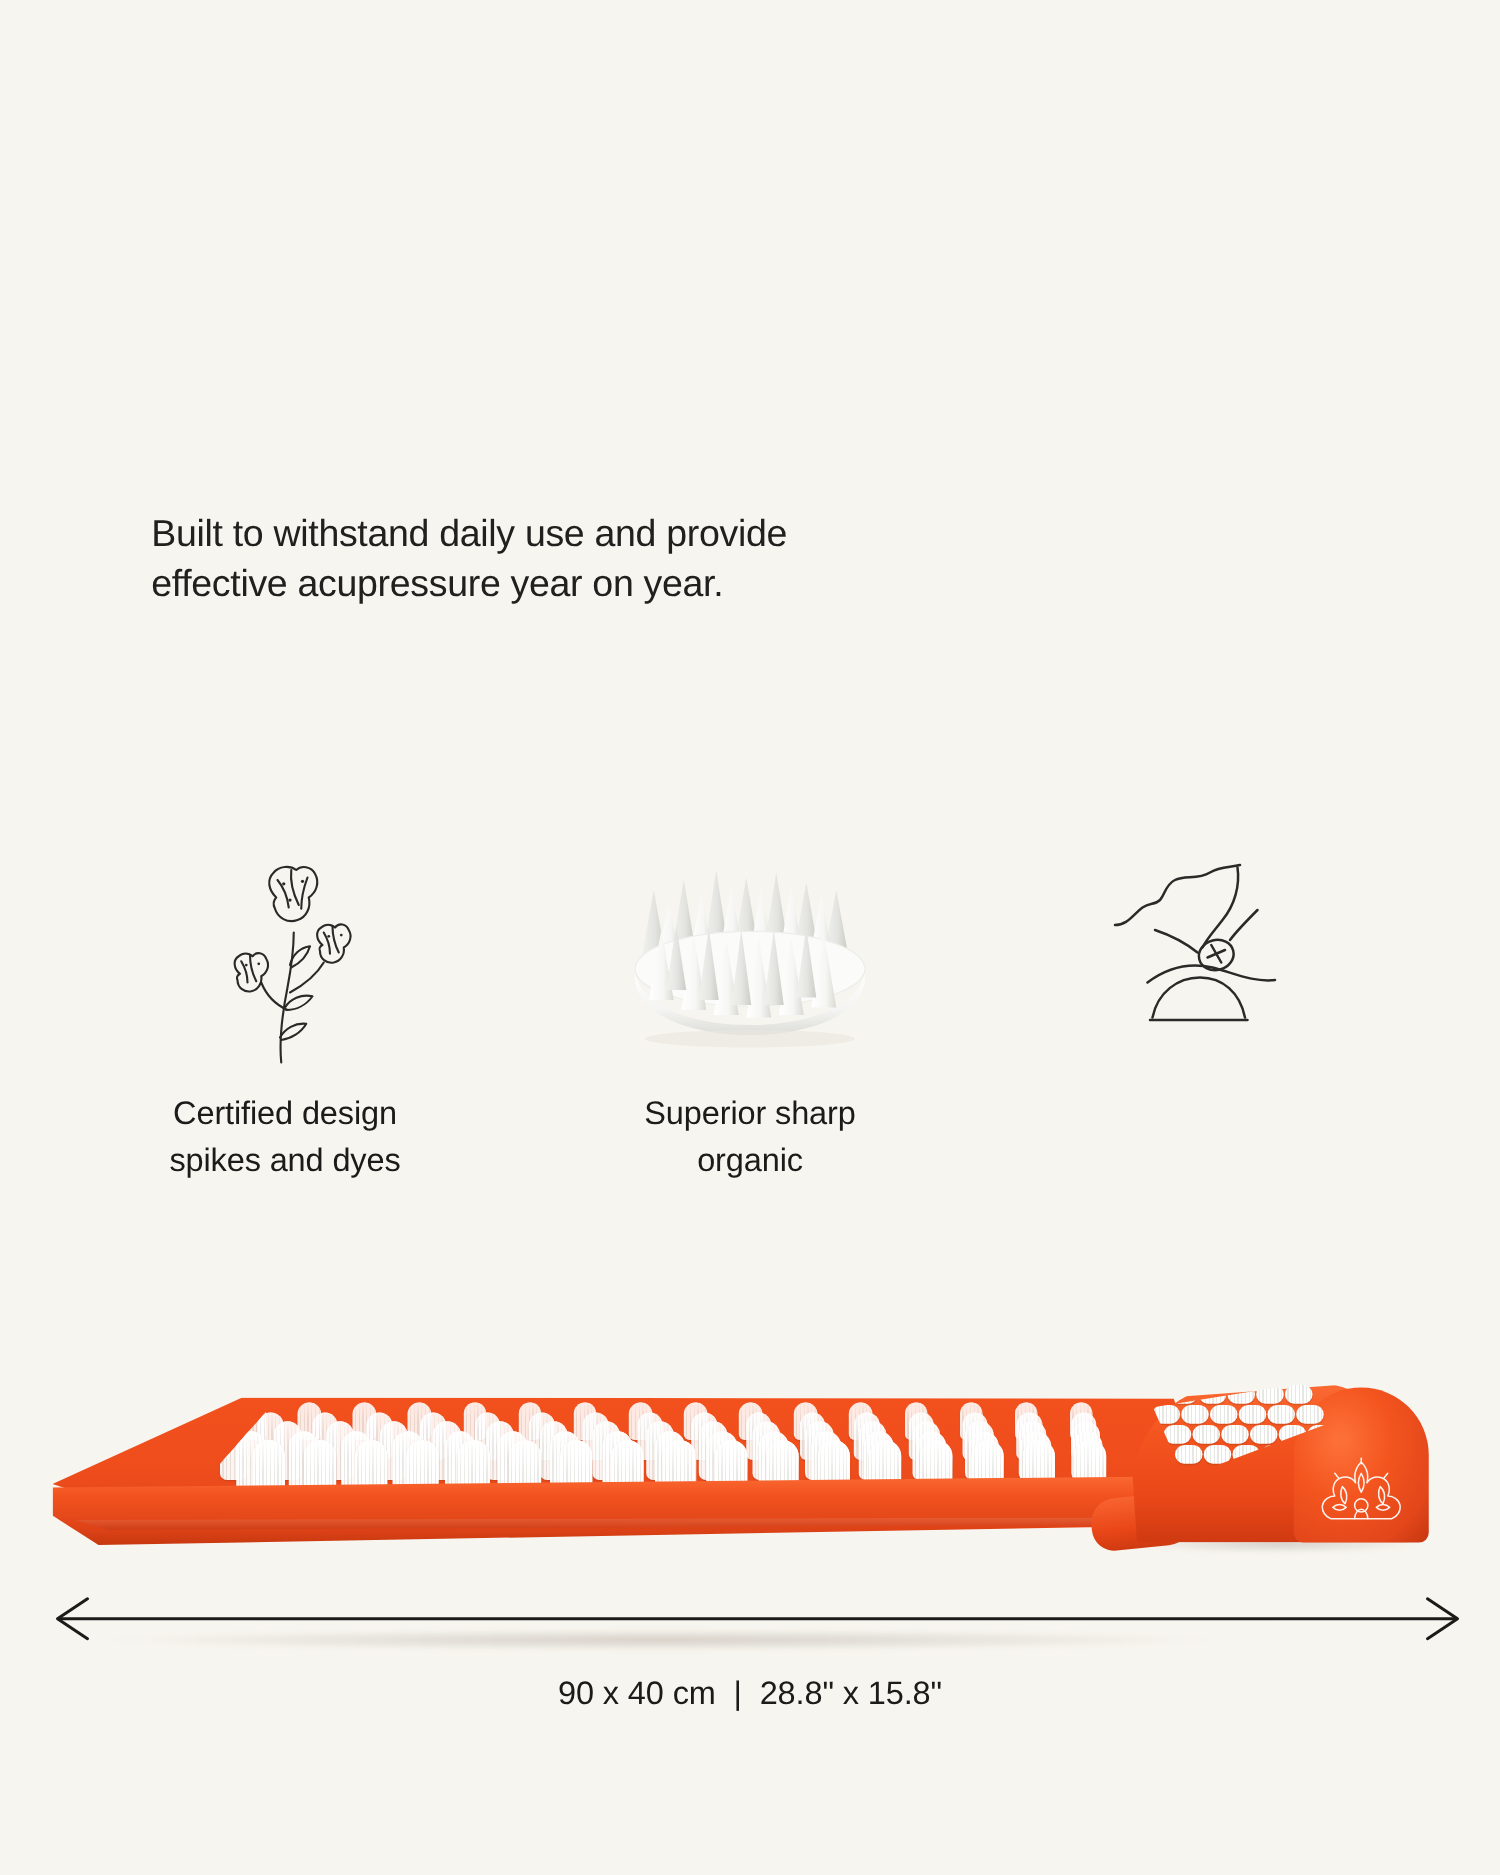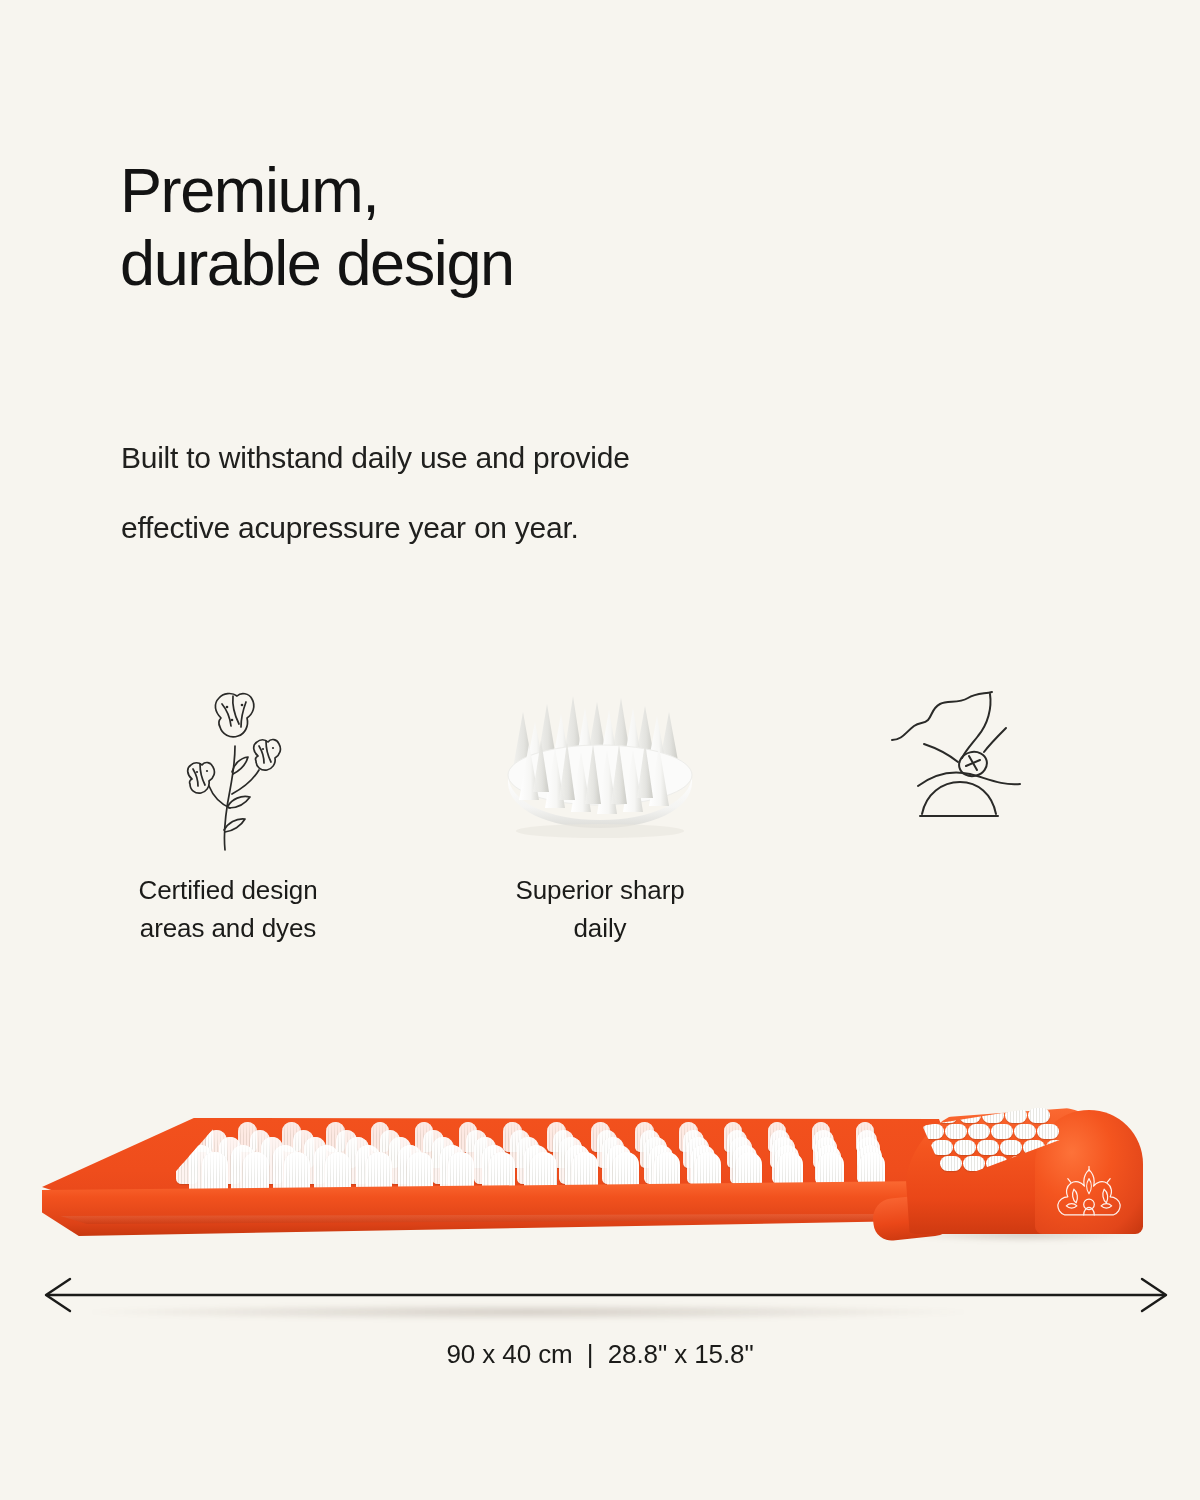--- a/index.html
+++ b/index.html
@@ -41,21 +41,21 @@
     position: absolute;
     left: 121px;
     top: 378px;
     width: 760px;
     font-size: 30px;
     line-height: 1.34;
     font-weight: 400;
     letter-spacing: -0.25px;
     color: #20201e;
   }
-  .subheadline .line { display: block; white-space: pre; margin-top: 30px; }
+  .subheadline .line { display: block; white-space: pre; }
 
   
   .features {
     position: absolute;
     left: 0;
     top: 660px;
     width: 1200px;
     height: 320px;
   }
   .feature {
@@ -276,24 +276,20 @@
     letter-spacing: -0.1px;
     color: #1b1b19;
   }
   .dimension-caption .line { display: block; white-space: pre; }
 </style>
 </head>
 <body>
 
 <div class="page">
 
-  <h1 class="headline">
-    <span class="line">Premium,</span>
-    <span class="line">durable design</span>
-  </h1>
 
   <p class="subheadline">
     <span class="line">Built to withstand daily use and provide</span>
     <span class="line">effective acupressure year on year.</span>
   </p>
 
   <div class="features">
 
     <div class="feature feature-1">
       <div class="feature-icon">
@@ -328,21 +324,21 @@
           <path d="M39 97 C34 93 33 86 38 83 C41 80 46 80 49 83 C52 79 58 80 60 85
                    C63 90 61 96 56 99 C57 105 53 110 48 111 C42 112 37 108 37 102 C36 100 37 98 39 97Z"></path>
           <path d="M47 82 C47 90 49 97 52 103"></path>
           <path d="M40 87 C43 92 45 98 45 104"></path>
           <circle cx="44" cy="90" r="1.1" fill="#2a2a28" stroke="none"></circle>
           <circle cx="54" cy="89" r="1.1" fill="#2a2a28" stroke="none"></circle>
         </svg>
       </div>
       <div class="feature-caption">
         <span class="line">Certified design</span>
-        <span class="line">areas and dyes</span>
+        <span class="line">spikes and dyes</span>
       </div>
     </div>
 
     <div class="feature feature-2">
       <div class="feature-icon">
         <svg width="250" height="172" viewBox="0 0 250 172" fill="none">
           <defs>
             <linearGradient id="discBody" x1="0" y1="0" x2="0" y2="1">
               <stop offset="0%" stop-color="#ffffff"></stop>
               <stop offset="62%" stop-color="#f4f4f2"></stop>
@@ -399,21 +395,21 @@
             <path d="M110 122 L118 62 L126 122 Z"></path>
             <path d="M136 122 L144 62 L152 122 Z"></path>
             <path d="M162 116 L170 60 L178 116 Z"></path>
           </g>
 
           <ellipse cx="125" cy="149" rx="84" ry="7" fill="#e9e6de" opacity="0.65"></ellipse>
         </svg>
       </div>
       <div class="feature-caption">
         <span class="line">Superior sharp</span>
-        <span class="line">daily</span>
+        <span class="line">organic</span>
       </div>
     </div>
 
     <div class="feature feature-3">
       <div class="feature-icon">
         <svg width="190" height="172" viewBox="0 0 190 172" fill="none" stroke="#2a2a28" stroke-width="2" stroke-linecap="round" stroke-linejoin="round">
 
           <path d="M12 58 C22 58 26 50 34 44 C40 40 44 42 48 38 C52 34 52 26 60 22
                    C68 18 78 22 88 16 C96 11 104 12 112 10"></path>
 

